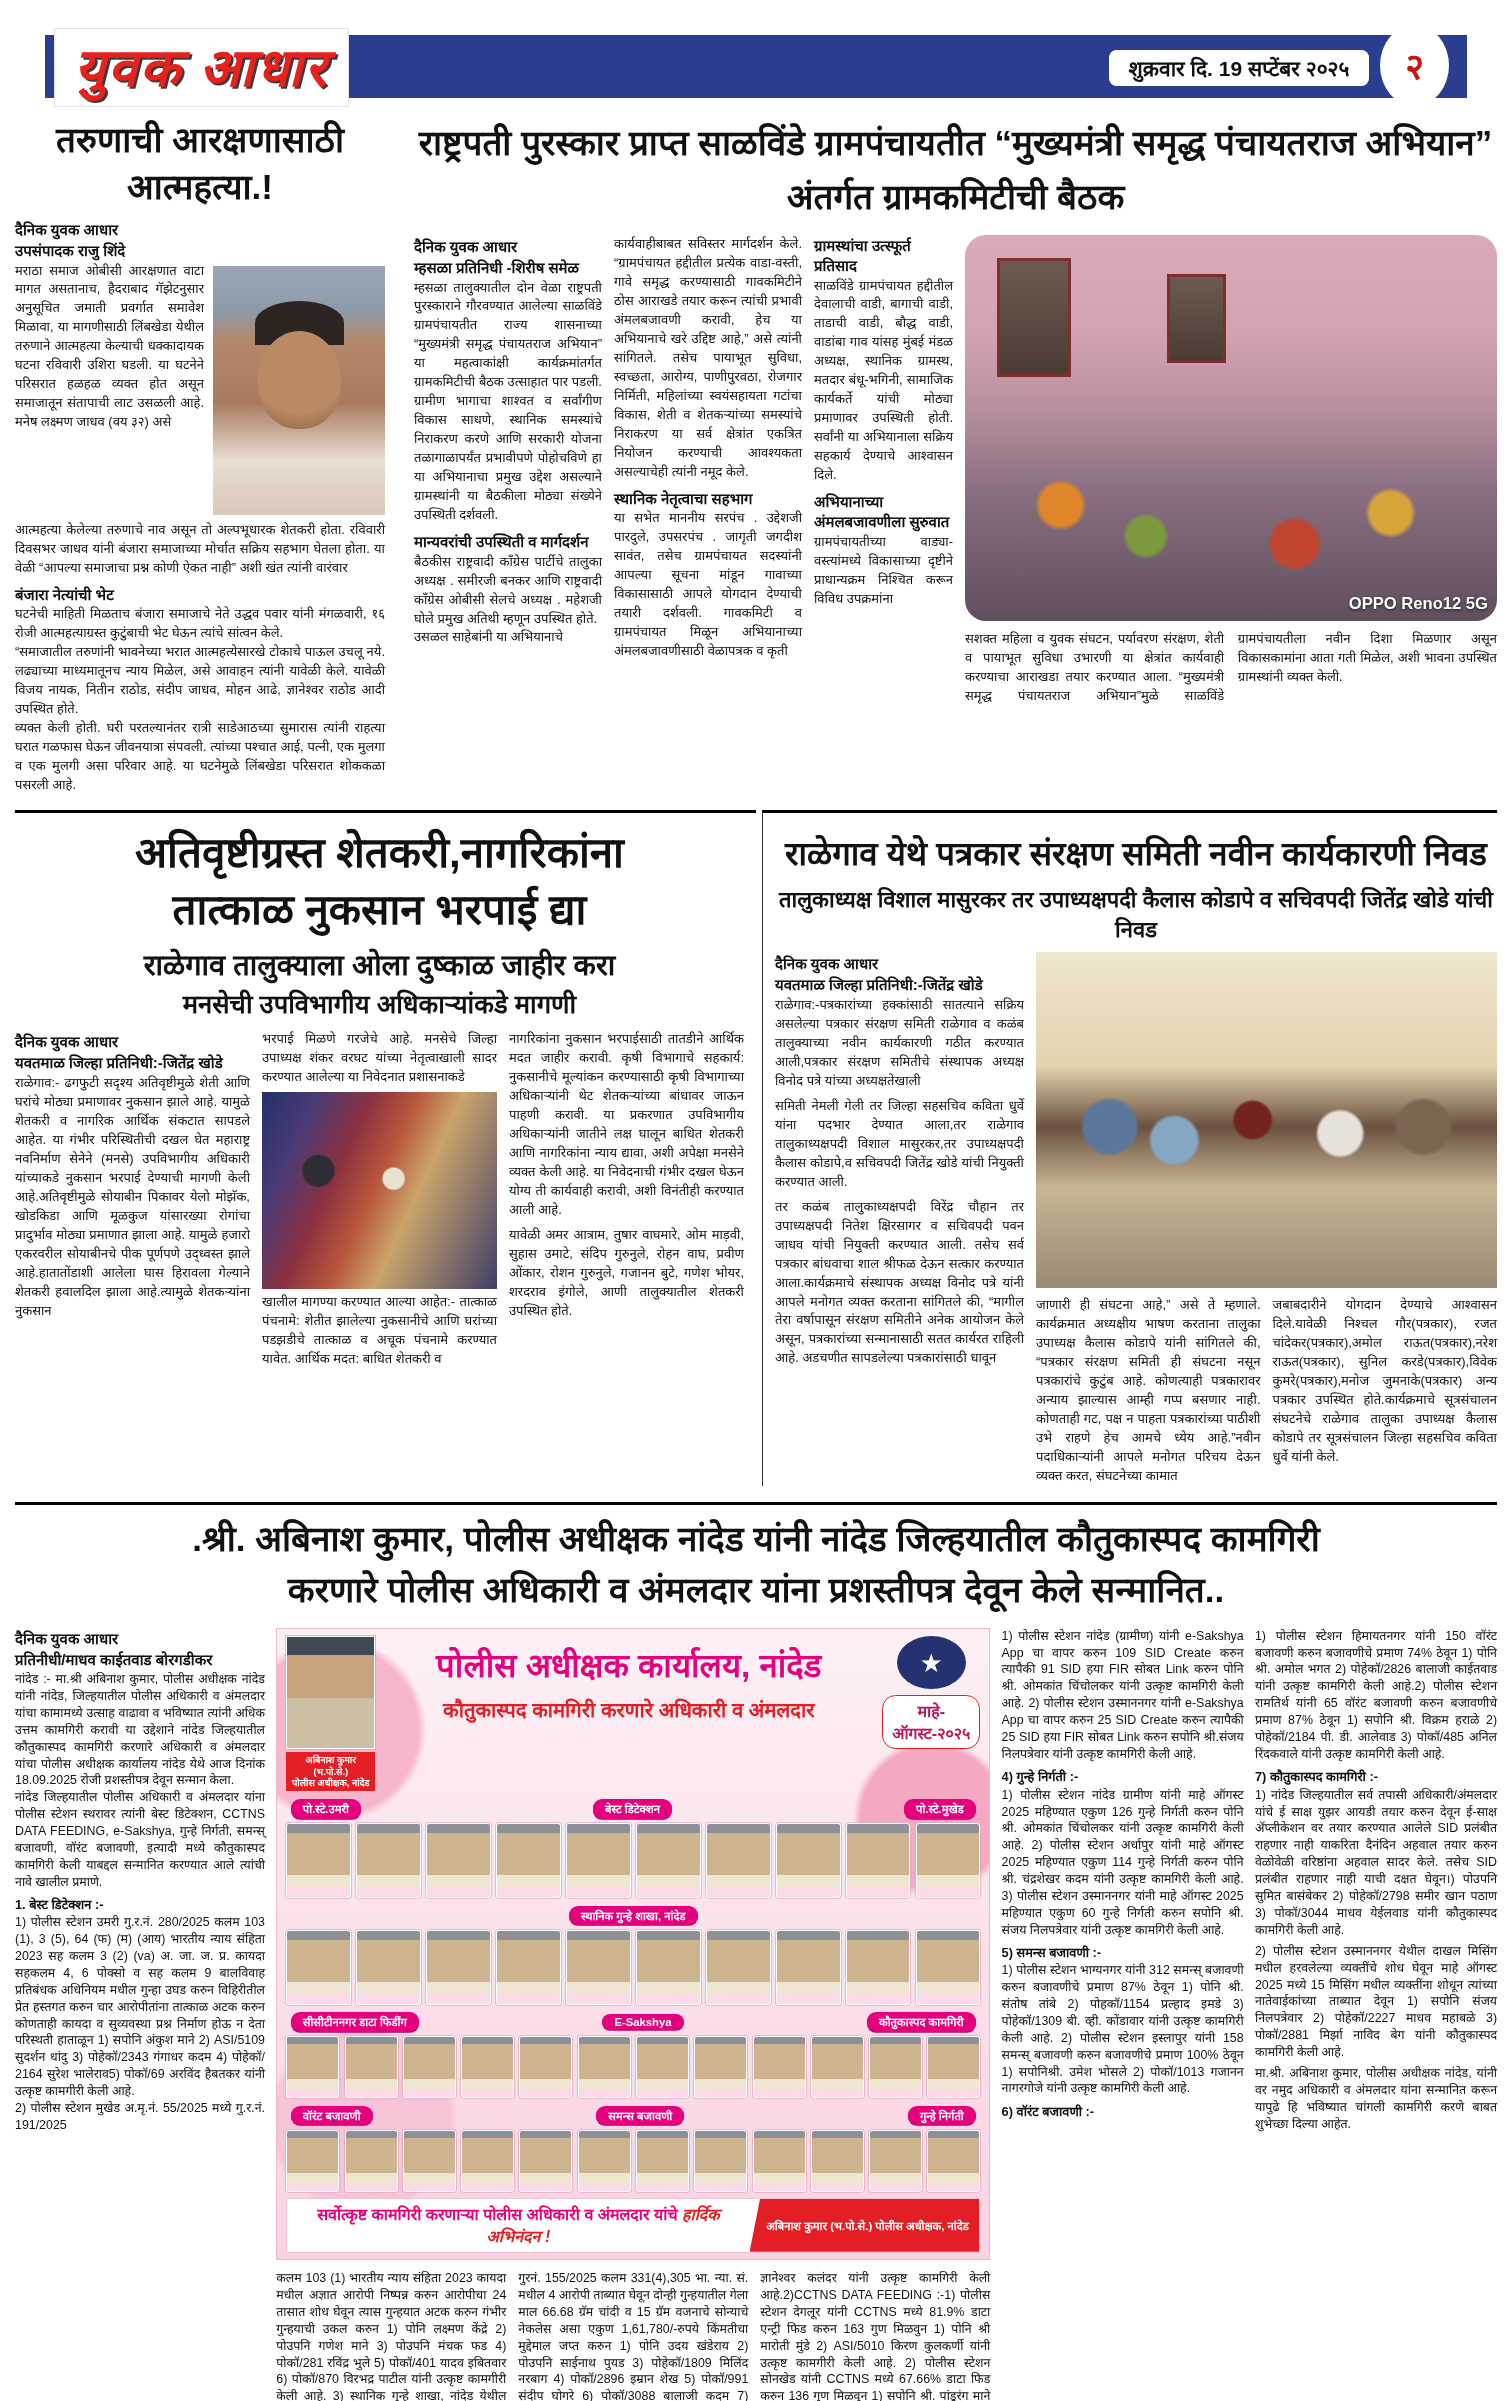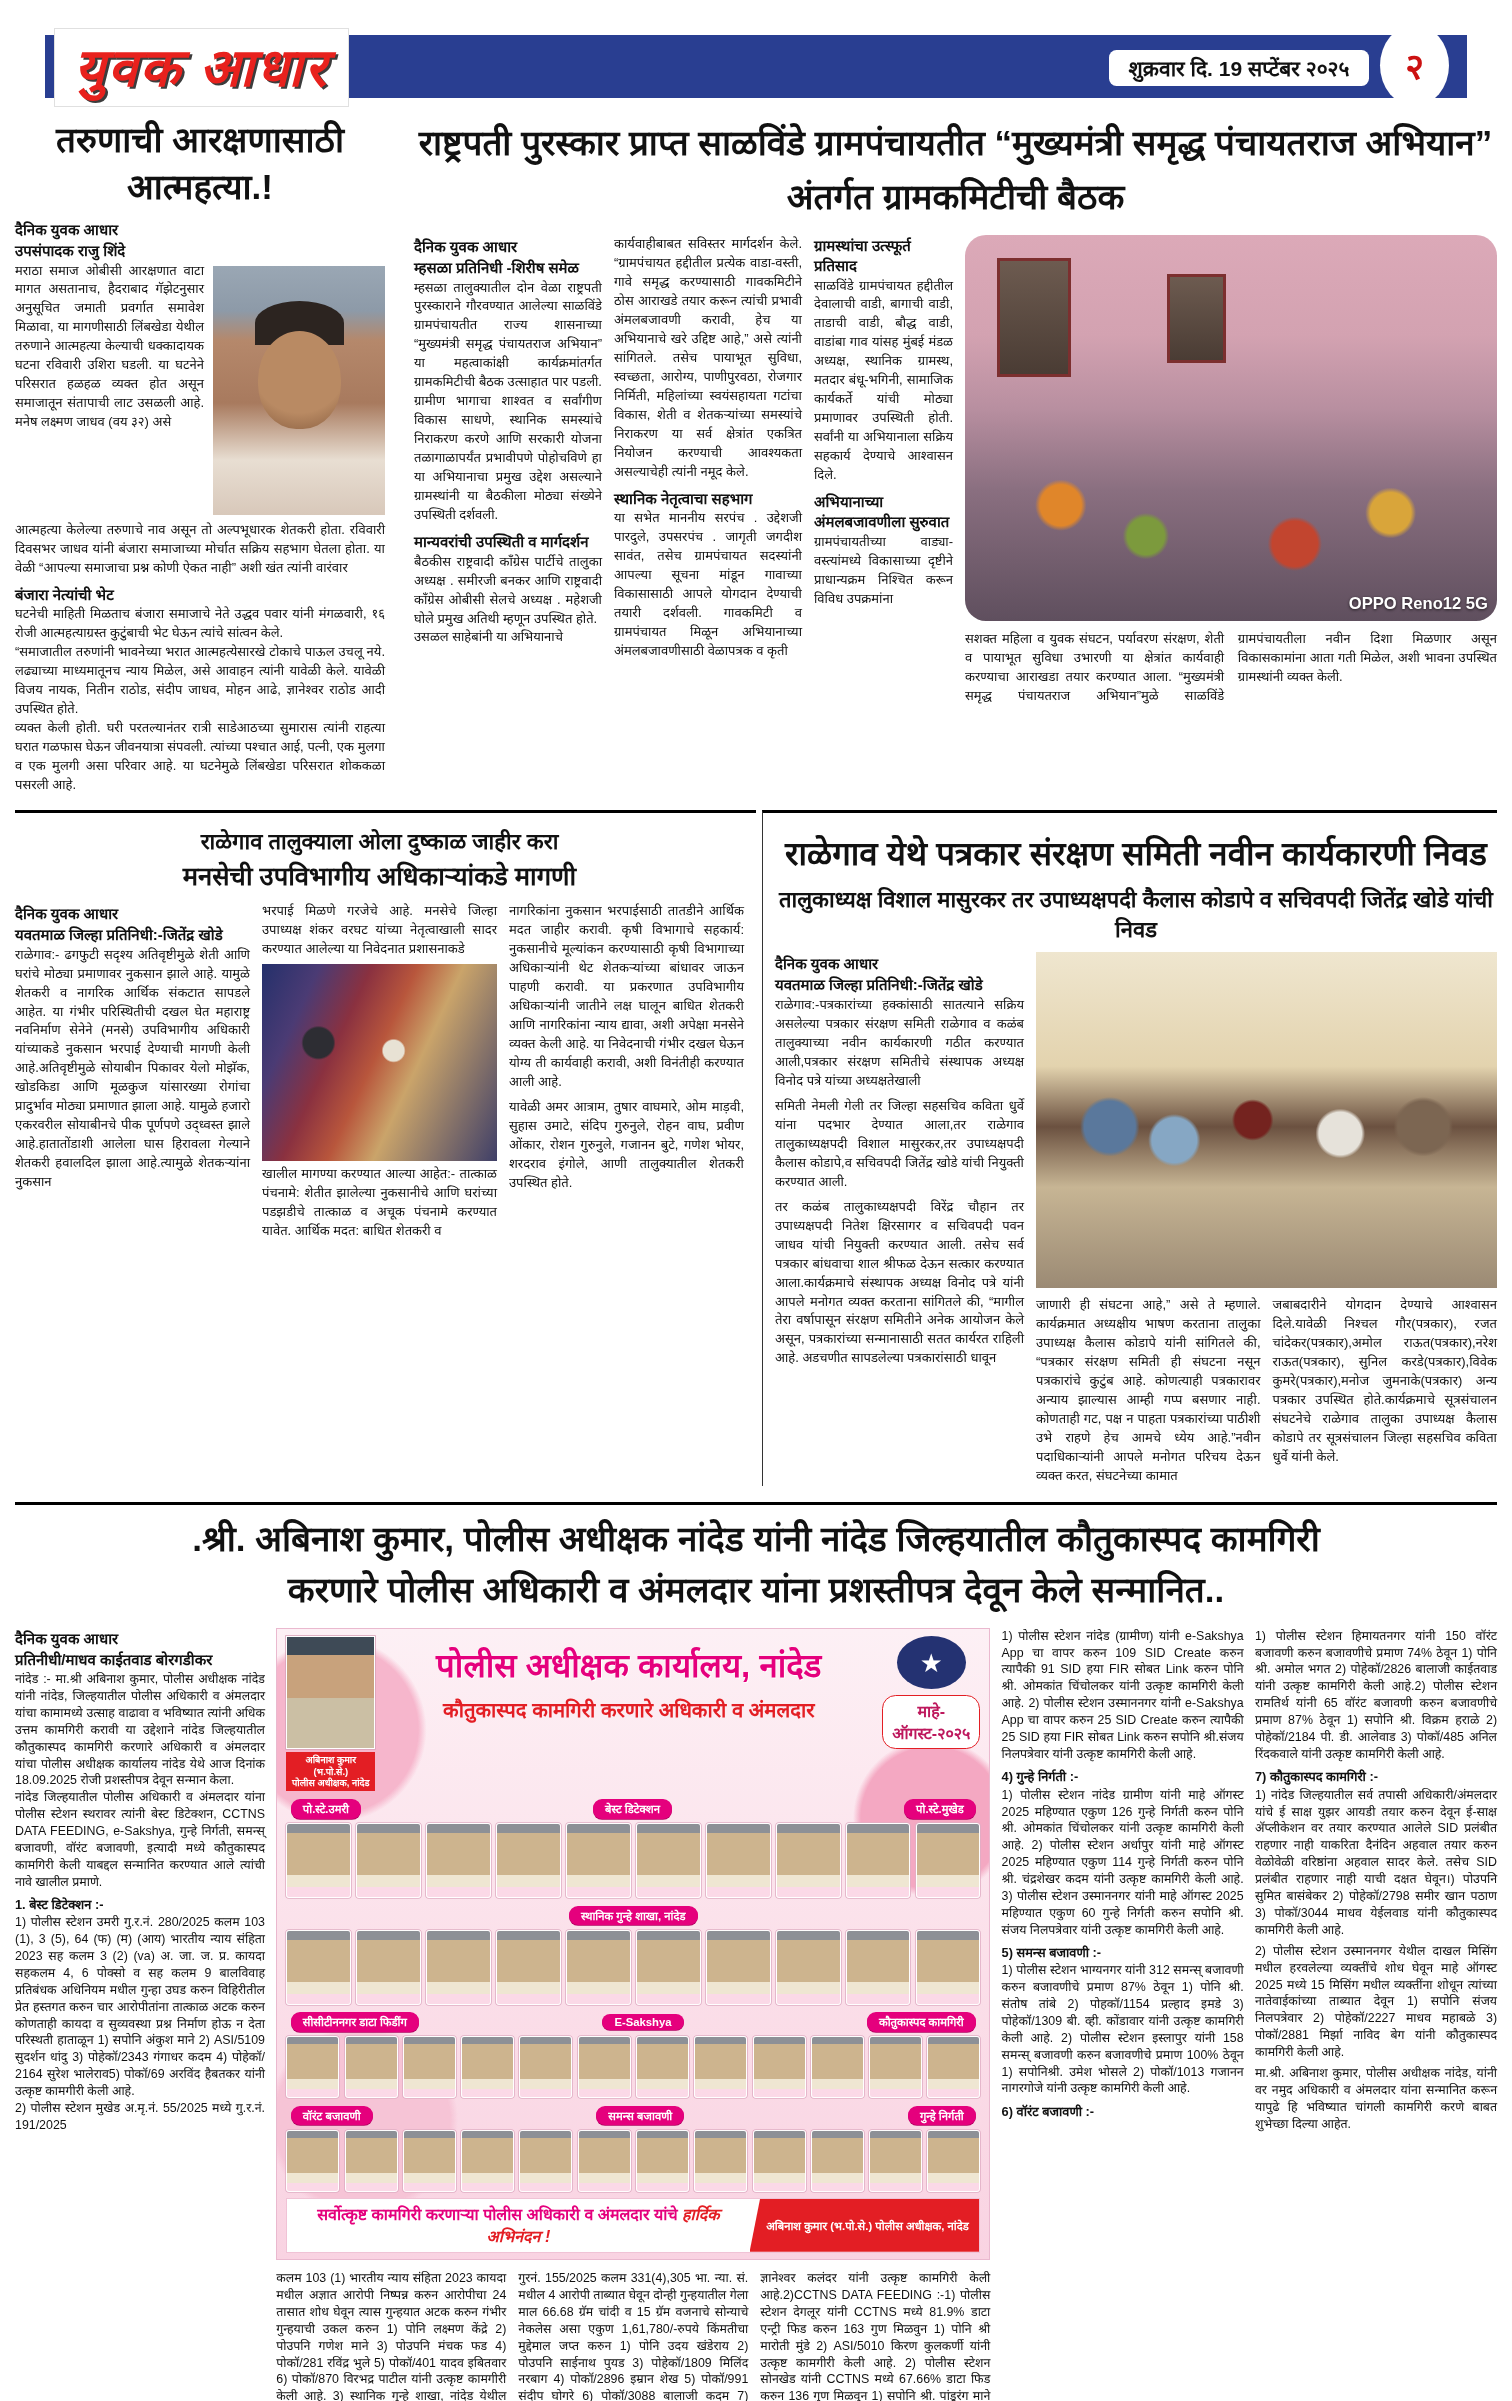--- a/index.html
+++ b/index.html
@@ -46,21 +46,21 @@
         radial-gradient(circle at 34% 78%,#7c9a3d 0 4%,transparent 5%),
         radial-gradient(circle at 62% 80%,#c2452f 0 5%,transparent 6%),
         radial-gradient(circle at 80% 72%,#d9a53a 0 4%,transparent 5%),
         linear-gradient(180deg,#dca9b8 0%,#d3a2b1 26%,#b88fa0 45%,#8a6f80 66%,#5f4f5e 100%); border-radius: 21px;}
   .a2-photo .win{position:absolute;background:linear-gradient(180deg,#6d5b50,#4a3c34);border:3px solid #7c2f2f;}
   .a2-c4{margin-top:9px;column-count:2;column-gap:13.6px;}
   
   .mid-row{display:flex;margin-top:15px;}
   .a3{width:729px;flex:none;border-top:3px solid #000;padding:9px 12px 0 0;}
   .a3 h1{font-size:42px;line-height:1.35;text-align:center;font-weight:800;margin:3px 0 6px;}
-  .deck1{font-size:22px;font-weight:bold;text-align:center;margin:3px 0;}
+  .deck1{font-size:29px;font-weight:bold;text-align:center;margin:3px 0;}
   .deck2{font-size:25.6px;font-weight:800;text-align:center;margin:3px 0 9px;}
   .a3-body{display:flex;gap:12px;}
   .a3col{flex:1;min-width:0;}
   .a3-photo{height:197px;margin:4.5px 0;
       background:
         radial-gradient(circle at 24% 40%,#2d2d33 0 7%,transparent 8%),
         radial-gradient(circle at 56% 44%,#e8e2d4 0 6%,transparent 7%),
         linear-gradient(115deg,#24306b 0%,#4b3b74 18%,#8a3140 34%,#b8563c 48%,#caa46a 62%,#3f3f68 100%);}
   .a4{flex:1;min-width:0;border-top:3px solid #000;border-left:1.5px solid #333;margin-left:6px;padding:20px 0 0 12px;}
   .a4 h1{font-size:33px;line-height:1.3;text-align:center;font-weight:800;margin:0 0 7.5px;}
@@ -193,20 +193,24 @@
             </div>
             <div class="body-txt a2-c4">सशक्त महिला व युवक संघटन, पर्यावरण संरक्षण, शेती व पायाभूत सुविधा उभारणी या क्षेत्रांत कार्यवाही करण्याचा आराखडा तयार करण्यात आला. “मुख्यमंत्री समृद्ध पंचायतराज अभियान”मुळे साळविंडे ग्रामपंचायतीला नवीन दिशा मिळणार असून विकासकामांना आता गती मिळेल, अशी भावना उपस्थित ग्रामस्थांनी व्यक्त केली.</div>
           </div>
         </div>
       </div>
     </div>
 
     <div class="mid-row">
 
       <div class="a3">
+        <h1>
+          <span>अतिवृष्टीग्रस्त शेतकरी,नागरिकांना</span><br>
+          <span>तात्काळ नुकसान भरपाई द्या</span>
+        </h1>
         <div class="deck1">राळेगाव तालुक्याला ओला दुष्काळ जाहीर करा</div>
         <div class="deck2">मनसेची उपविभागीय अधिकाऱ्यांकडे मागणी</div>
         <div class="a3-body">
           <div class="a3col">
             <div class="byline">दैनिक युवक आधार</div>
             <div class="byline">यवतमाळ जिल्हा प्रतिनिधी:-जितेंद्र खोडे</div>
             <div class="body-txt">राळेगाव:- ढगफुटी सदृश्य अतिवृष्टीमुळे शेती आणि घरांचे मोठ्या प्रमाणावर नुकसान झाले आहे. यामुळे शेतकरी व नागरिक आर्थिक संकटात सापडले आहेत. या गंभीर परिस्थितीची दखल घेत महाराष्ट्र नवनिर्माण सेनेने (मनसे) उपविभागीय अधिकारी यांच्याकडे नुकसान भरपाई देण्याची मागणी केली आहे.अतिवृष्टीमुळे सोयाबीन पिकावर येलो मोझॅक, खोडकिडा आणि मूळकुज यांसारख्या रोगांचा प्रादुर्भाव मोठ्या प्रमाणात झाला आहे. यामुळे हजारो एकरवरील सोयाबीनचे पीक पूर्णपणे उद्ध्वस्त झाले आहे.हातातोंडाशी आलेला घास हिरावला गेल्याने शेतकरी हवालदिल झाला आहे.त्यामुळे शेतकऱ्यांना नुकसान</div>
           </div>
           <div class="a3col">
             <div class="body-txt">भरपाई मिळणे गरजेचे आहे. मनसेचे जिल्हा उपाध्यक्ष शंकर वरघट यांच्या नेतृत्वाखाली सादर करण्यात आलेल्या या निवेदनात प्रशासनाकडे</div>

